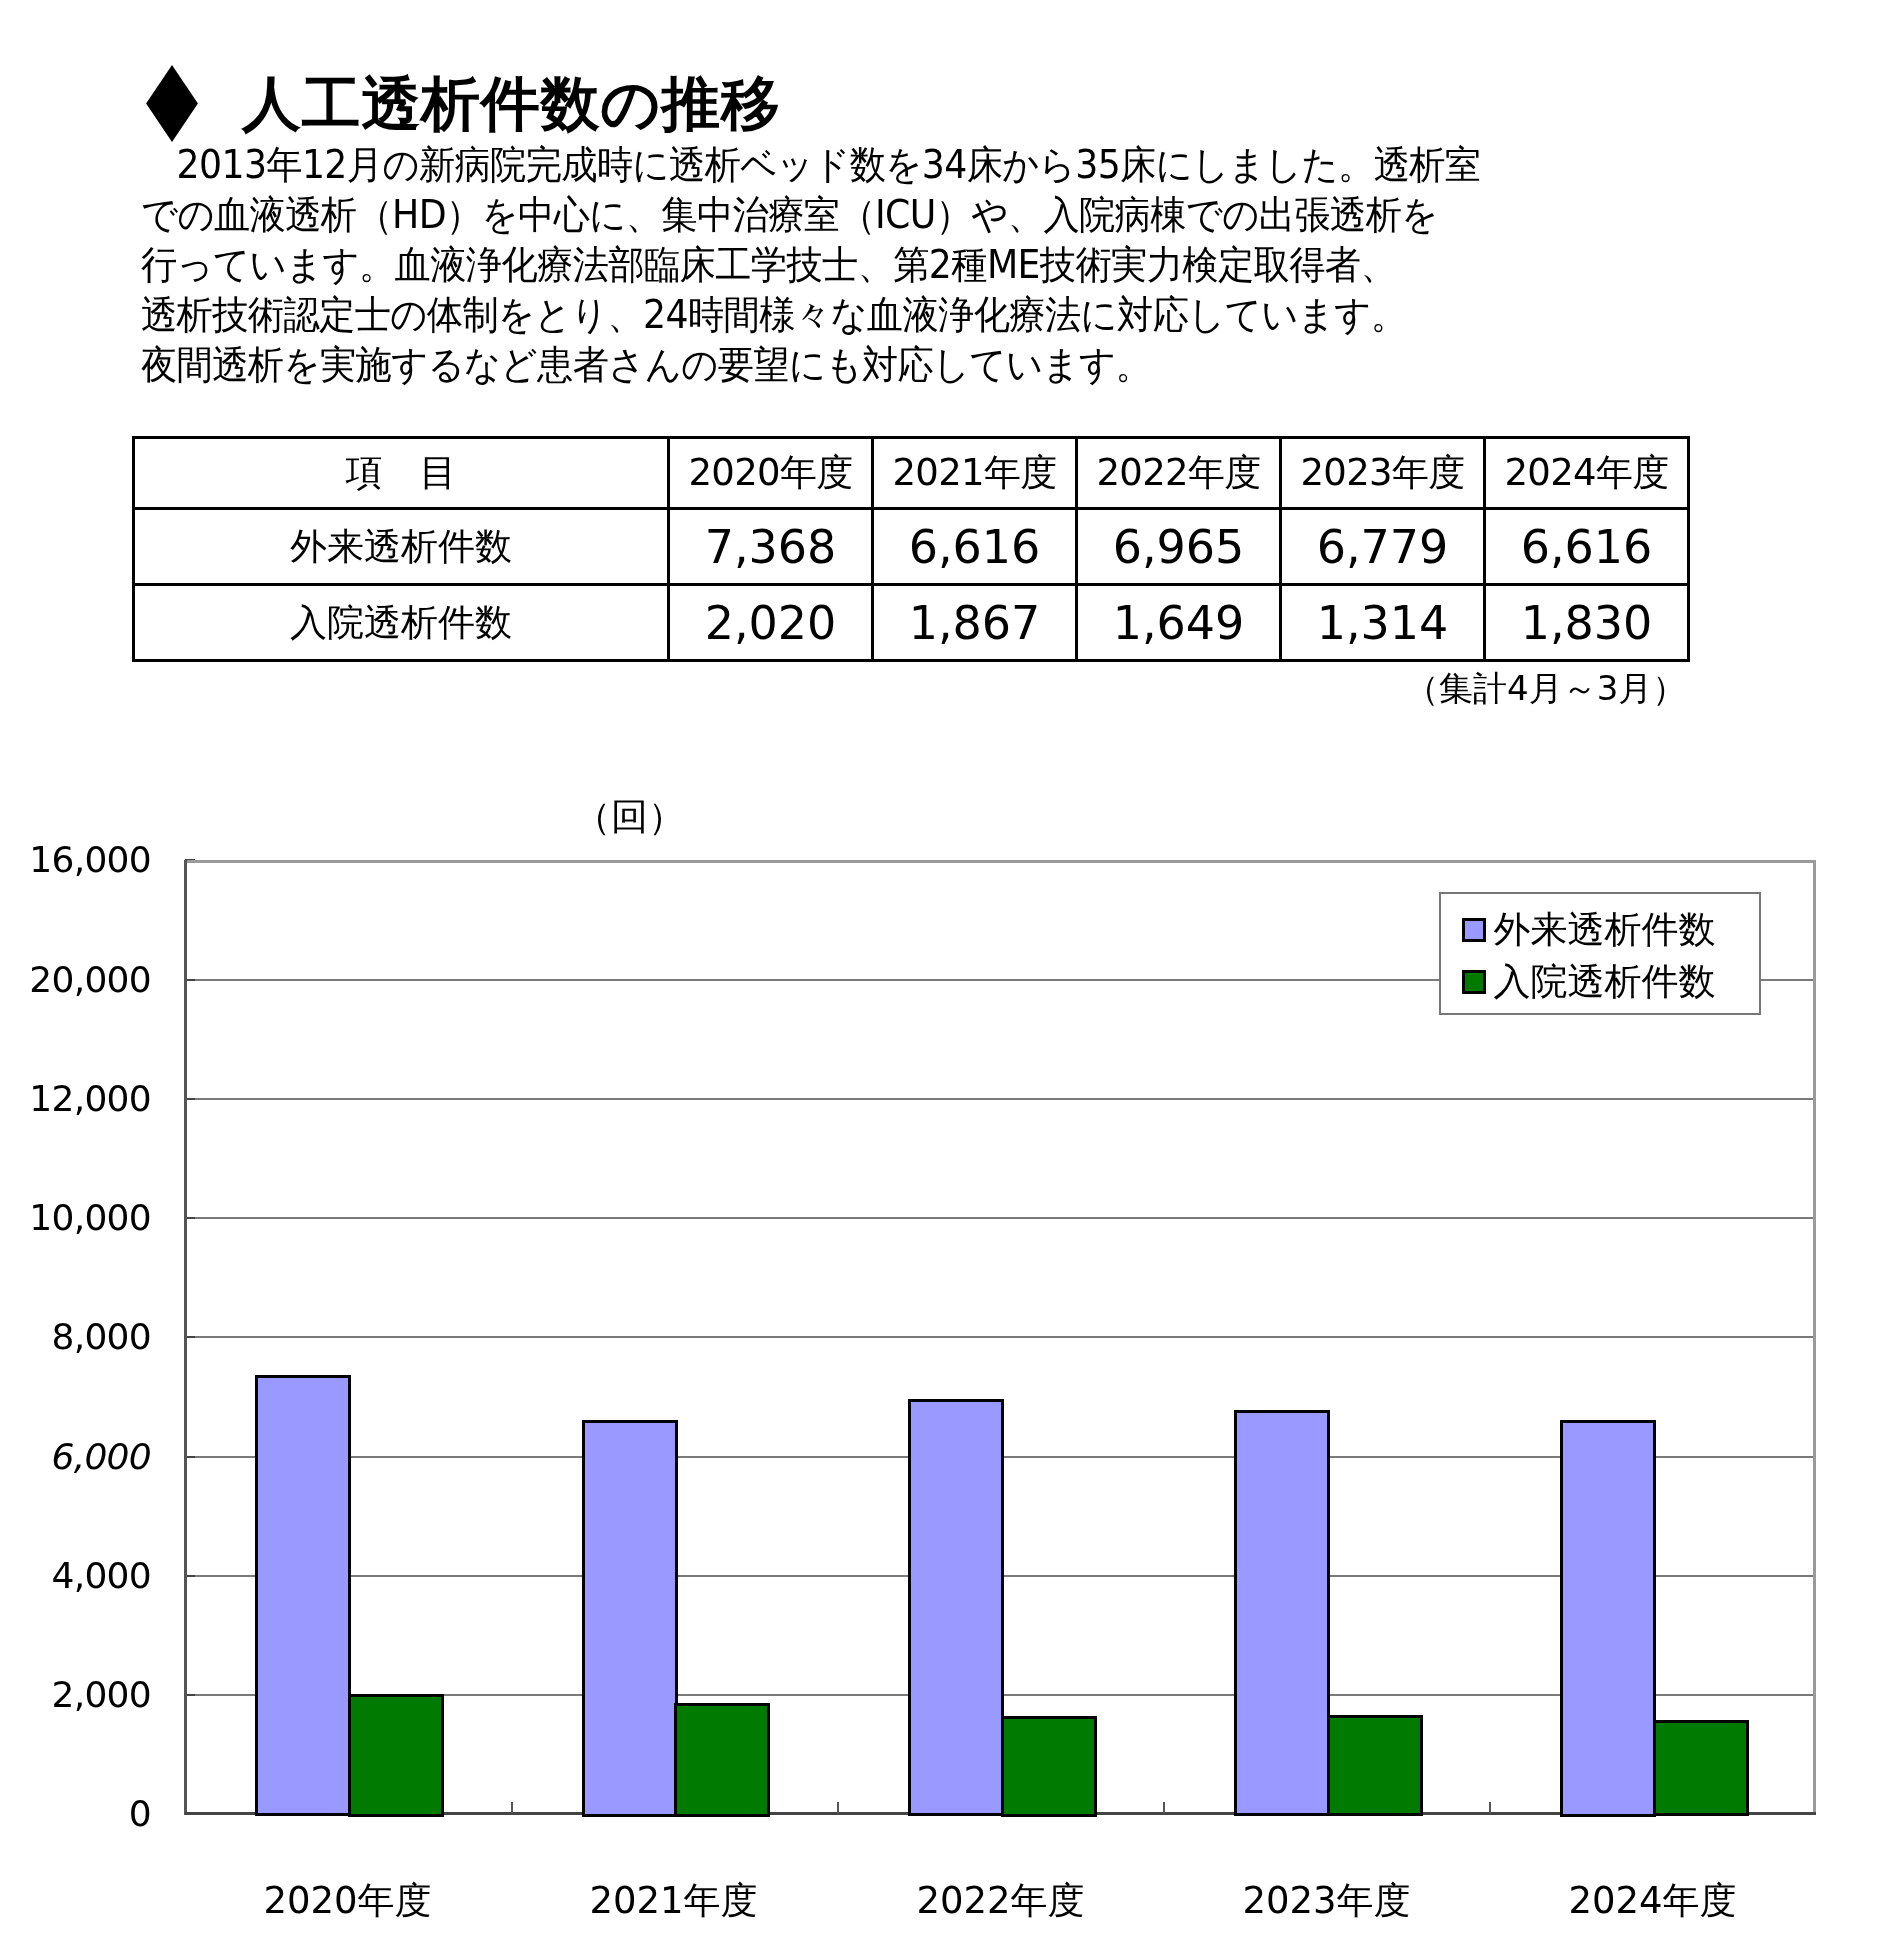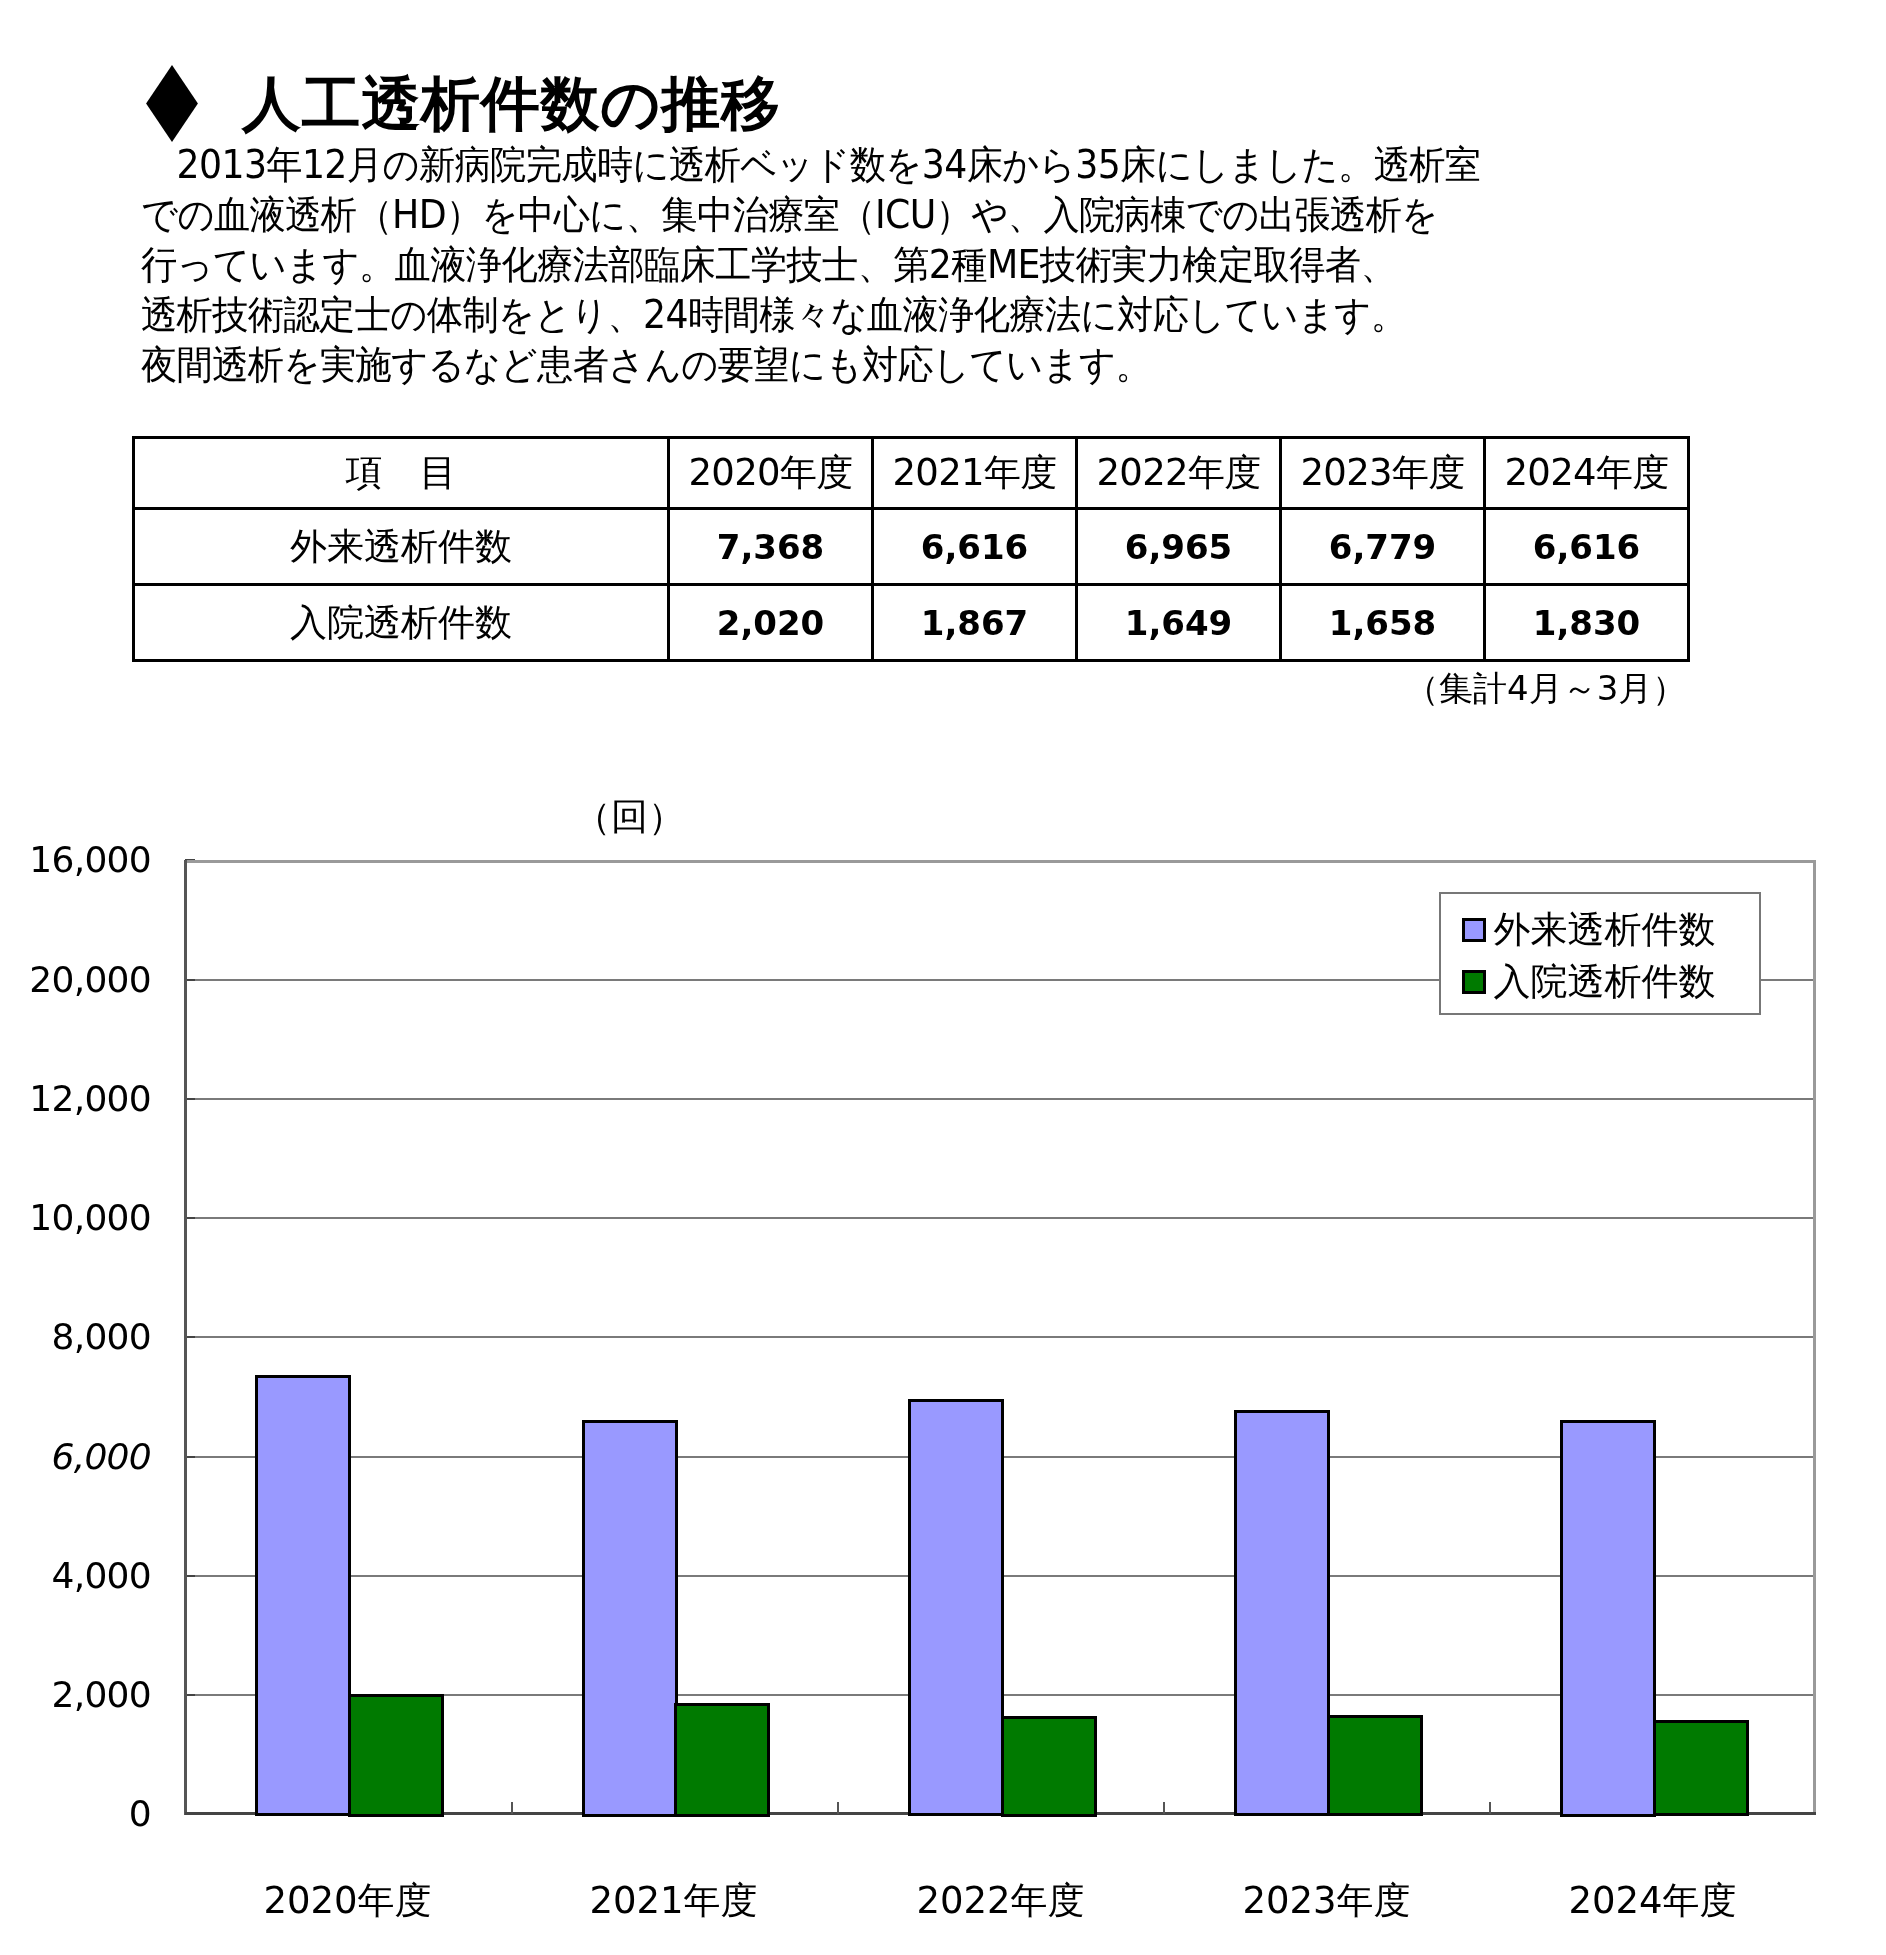--- a/index.html
+++ b/index.html
@@ -15,21 +15,21 @@
   #intro { left:141px; top:140px; width:1576px; font-size:39px; line-height:50px; white-space:nowrap; letter-spacing:-0.7px; transform:scaleX(0.93); transform-origin:left top; }
   #intro div { height:50px; }
 
   
   #stats-table { left:132px; top:436px; border-collapse:collapse; border:3.7px solid #000; table-layout:fixed; }
   #stats-table td, #stats-table th { border:3px solid #000; height:73px; font-size:37px; font-weight:normal; text-align:center; padding:0; white-space:nowrap; }
   #stats-table th { height:68px; }
   #stats-table .c0 { width:532px;text-align:center; }
   #stats-table .cy { width:201px; }
   #stats-table .yr { letter-spacing:-0.7px; }
-  #stats-table td.num { font-size:34px;font-weight:bold; }
+  #stats-table td.num { font-size:46px; }
   #table-note { left:1405px; top:666px; font-size:34px; line-height:45px; white-space:nowrap; }
 
   
   #chart-unit { left:574px; top:793px; font-size:37px; line-height:48px; white-space:nowrap; }
   #plot { left:185px; top:860px; width:1631px; height:954px; border-top:3.7px solid #9a9a9a; border-right:3.7px solid #9a9a9a; box-sizing:border-box; }
   #plot-left-axis { left:184px; top:860px; width:3px; height:955px; background:#555; }
   #plot-baseline { left:185px; top:1812px; width:1631px; height:3px; background:#444; }
   .gridline { position:absolute; left:185px; width:1631px; height:1.5px; background:#7a7a7a; }
   .ytick { position:absolute; left:185px; width:10.4px; height:2.2px; background:#444; }
   .ylabel { position:absolute; right:calc(1887px - 151px); font-size:36px; line-height:42px; white-space:nowrap; text-align:right; letter-spacing:-0.7px;margin-left:32px; }
@@ -77,21 +77,21 @@
     <td class="num">6,616</td>
     <td class="num">6,965</td>
     <td class="num">6,779</td>
     <td class="num">6,616</td>
   </tr>
   <tr>
     <td>入院透析件数</td>
     <td class="num">2,020</td>
     <td class="num">1,867</td>
     <td class="num">1,649</td>
-    <td class="num">1,658</td>
+    <td class="num">1,314</td>
     <td class="num">1,830</td>
   </tr>
 </tbody>
   </table>
 <div id="table-note" class="abs">（集計4月～3月）</div>
 
 <div id="chart-unit" class="abs">（回）</div>
 <div id="chart">
   <div id="gridlines">
       <div class="ytick" style="top: 859px;"></div>

